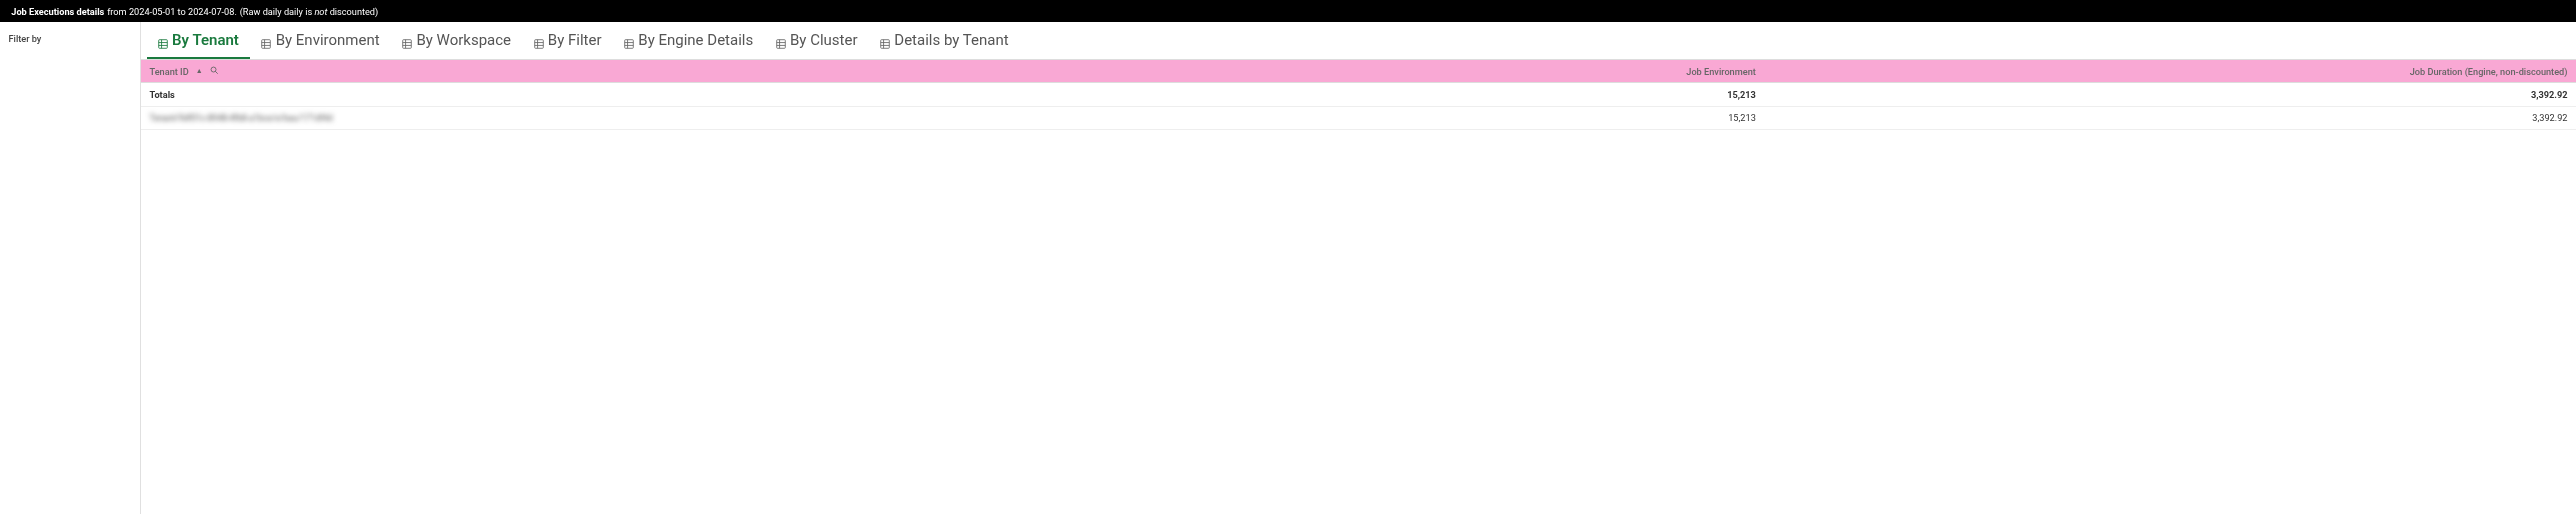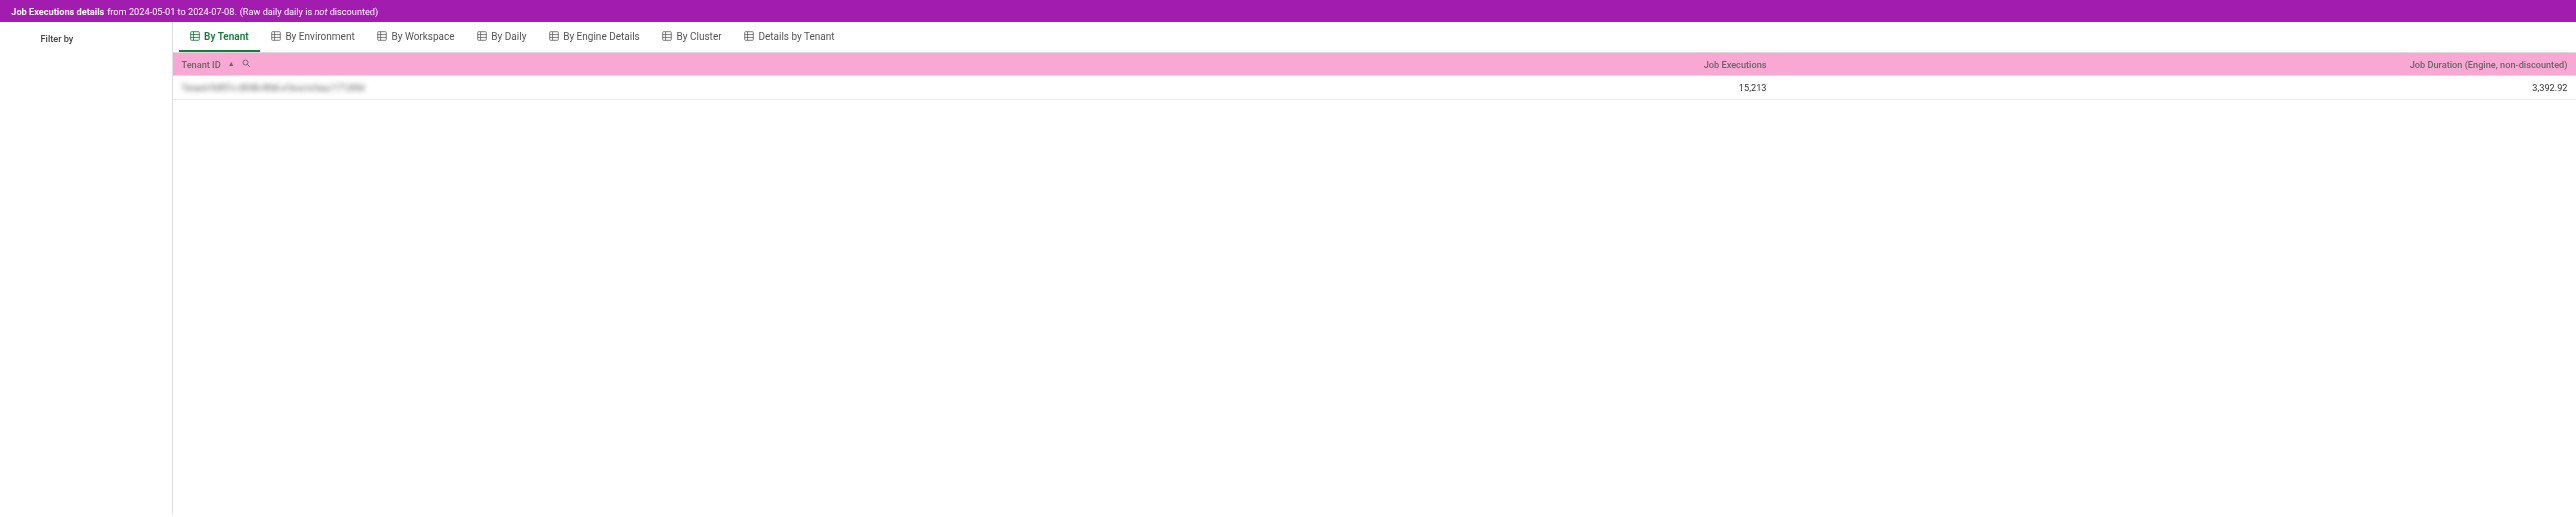--- a/index.html
+++ b/index.html
@@ -4,21 +4,21 @@
   <style>
     * { box-sizing: border-box; margin: 0; padding: 0; }
     body {
       font-family: -apple-system, BlinkMacSystemFont, 'Segoe UI', Roboto, sans-serif;
       font-size: 9.2px;
       background: #fff;
       color: #333;
     }
 
     .header-bar {
-      background: #a21caf;
+      background: #000000;
       color: #fff;
       padding: 5.6px 11.3px;
       font-size: 9.2px;
       display: flex;
       align-items: center;
       gap: 2.8px;
     }
 
     .header-bar .title-bold {
       font-weight: 700;
@@ -30,21 +30,20 @@
     }
 
     .sidebar {
       width: 141px;
       min-width: 141px;
       border-right: 0.7px solid #e0e0e0;
       padding: 11.3px 8.5px;
       display: flex;
       flex-direction: column;
       gap: 7px;
-      margin-left: 32px;
     }
 
     .sidebar-label {
       font-size: 9.2px;
       color: #444;
       font-weight: 500;
       margin-bottom: 1.4px;
     }
 
     .filter-section {
@@ -78,24 +77,24 @@
 
     .tabs-bar {
       display: flex;
       border-bottom: 0.7px solid #ddd;
       background: #fff;
       padding: 0 5.6px;
     }
 
     .tab {
       display: flex;
-      align-items: center;
+      align-items: flex-end;
       gap: 4.2px;
       padding: 8.5px 11.3px;
-      font-size: 10px;
+      font-size: 15px;
       color: #555;
       cursor: pointer;
       border-bottom: 2.1px solid transparent;
       white-space: nowrap;
     }
 
     .tab.active {
       color: #1a7a3e;
       border-bottom: 2.1px solid #1a7a3e;
       font-weight: 600;
@@ -247,21 +246,21 @@
       </div>
       <div class="tab">
         <span class="tab-icon">
           <svg width="10" height="10" viewBox="0 0 14 14" fill="none" xmlns="http://www.w3.org/2000/svg">
             <rect x="1" y="1" width="12" height="12" rx="1" stroke="#666" stroke-width="1.2" fill="none"></rect>
             <line x1="1" y1="5" x2="13" y2="5" stroke="#666" stroke-width="1.2"></line>
             <line x1="1" y1="9" x2="13" y2="9" stroke="#666" stroke-width="1.2"></line>
             <line x1="5" y1="1" x2="5" y2="13" stroke="#666" stroke-width="1.2"></line>
           </svg>
         </span>
-        <span>By Daily</span>
+        <span>By Filter</span>
       </div>
       <div class="tab">
         <span class="tab-icon">
           <svg width="10" height="10" viewBox="0 0 14 14" fill="none" xmlns="http://www.w3.org/2000/svg">
             <rect x="1" y="1" width="12" height="12" rx="1" stroke="#666" stroke-width="1.2" fill="none"></rect>
             <line x1="1" y1="5" x2="13" y2="5" stroke="#666" stroke-width="1.2"></line>
             <line x1="1" y1="9" x2="13" y2="9" stroke="#666" stroke-width="1.2"></line>
             <line x1="5" y1="1" x2="5" y2="13" stroke="#666" stroke-width="1.2"></line>
           </svg>
         </span>
@@ -301,28 +300,33 @@
                 <span class="sort-indicator">▲</span>
                 <span style="margin-left:2.8px; cursor:pointer; color:#666;">
                   <svg width="8.5" height="8.5" viewBox="0 0 12 12" fill="none">
                     <circle cx="5" cy="5" r="3.5" stroke="#666" stroke-width="1.3"></circle>
                     <line x1="7.7" y1="7.7" x2="10.5" y2="10.5" stroke="#666" stroke-width="1.3" stroke-linecap="round"></line>
                   </svg>
                 </span>
               </div>
             </th>
             <th class="col-job-exec right-align">
-              <span>Job Executions</span>
+              <span>Job Environment</span>
             </th>
             <th class="col-job-duration right-align">
               <span>Job Duration (Engine, non-discounted)</span>
             </th>
           </tr>
         </thead>
         <tbody>
+          <tr class="totals-row">
+            <td>Totals</td>
+            <td class="right-align">15,213</td>
+            <td class="right-align">3,392.92</td>
+          </tr>
           <tr>
             <td>
               <span class="blurred-text">Tenant/9df01c-8948-4fb8-a1bce/e/bau/171df4d</span>
             </td>
             <td class="right-align">15,213</td>
             <td class="right-align">3,392.92</td>
           </tr>
         </tbody>
       </table>
     </div>

